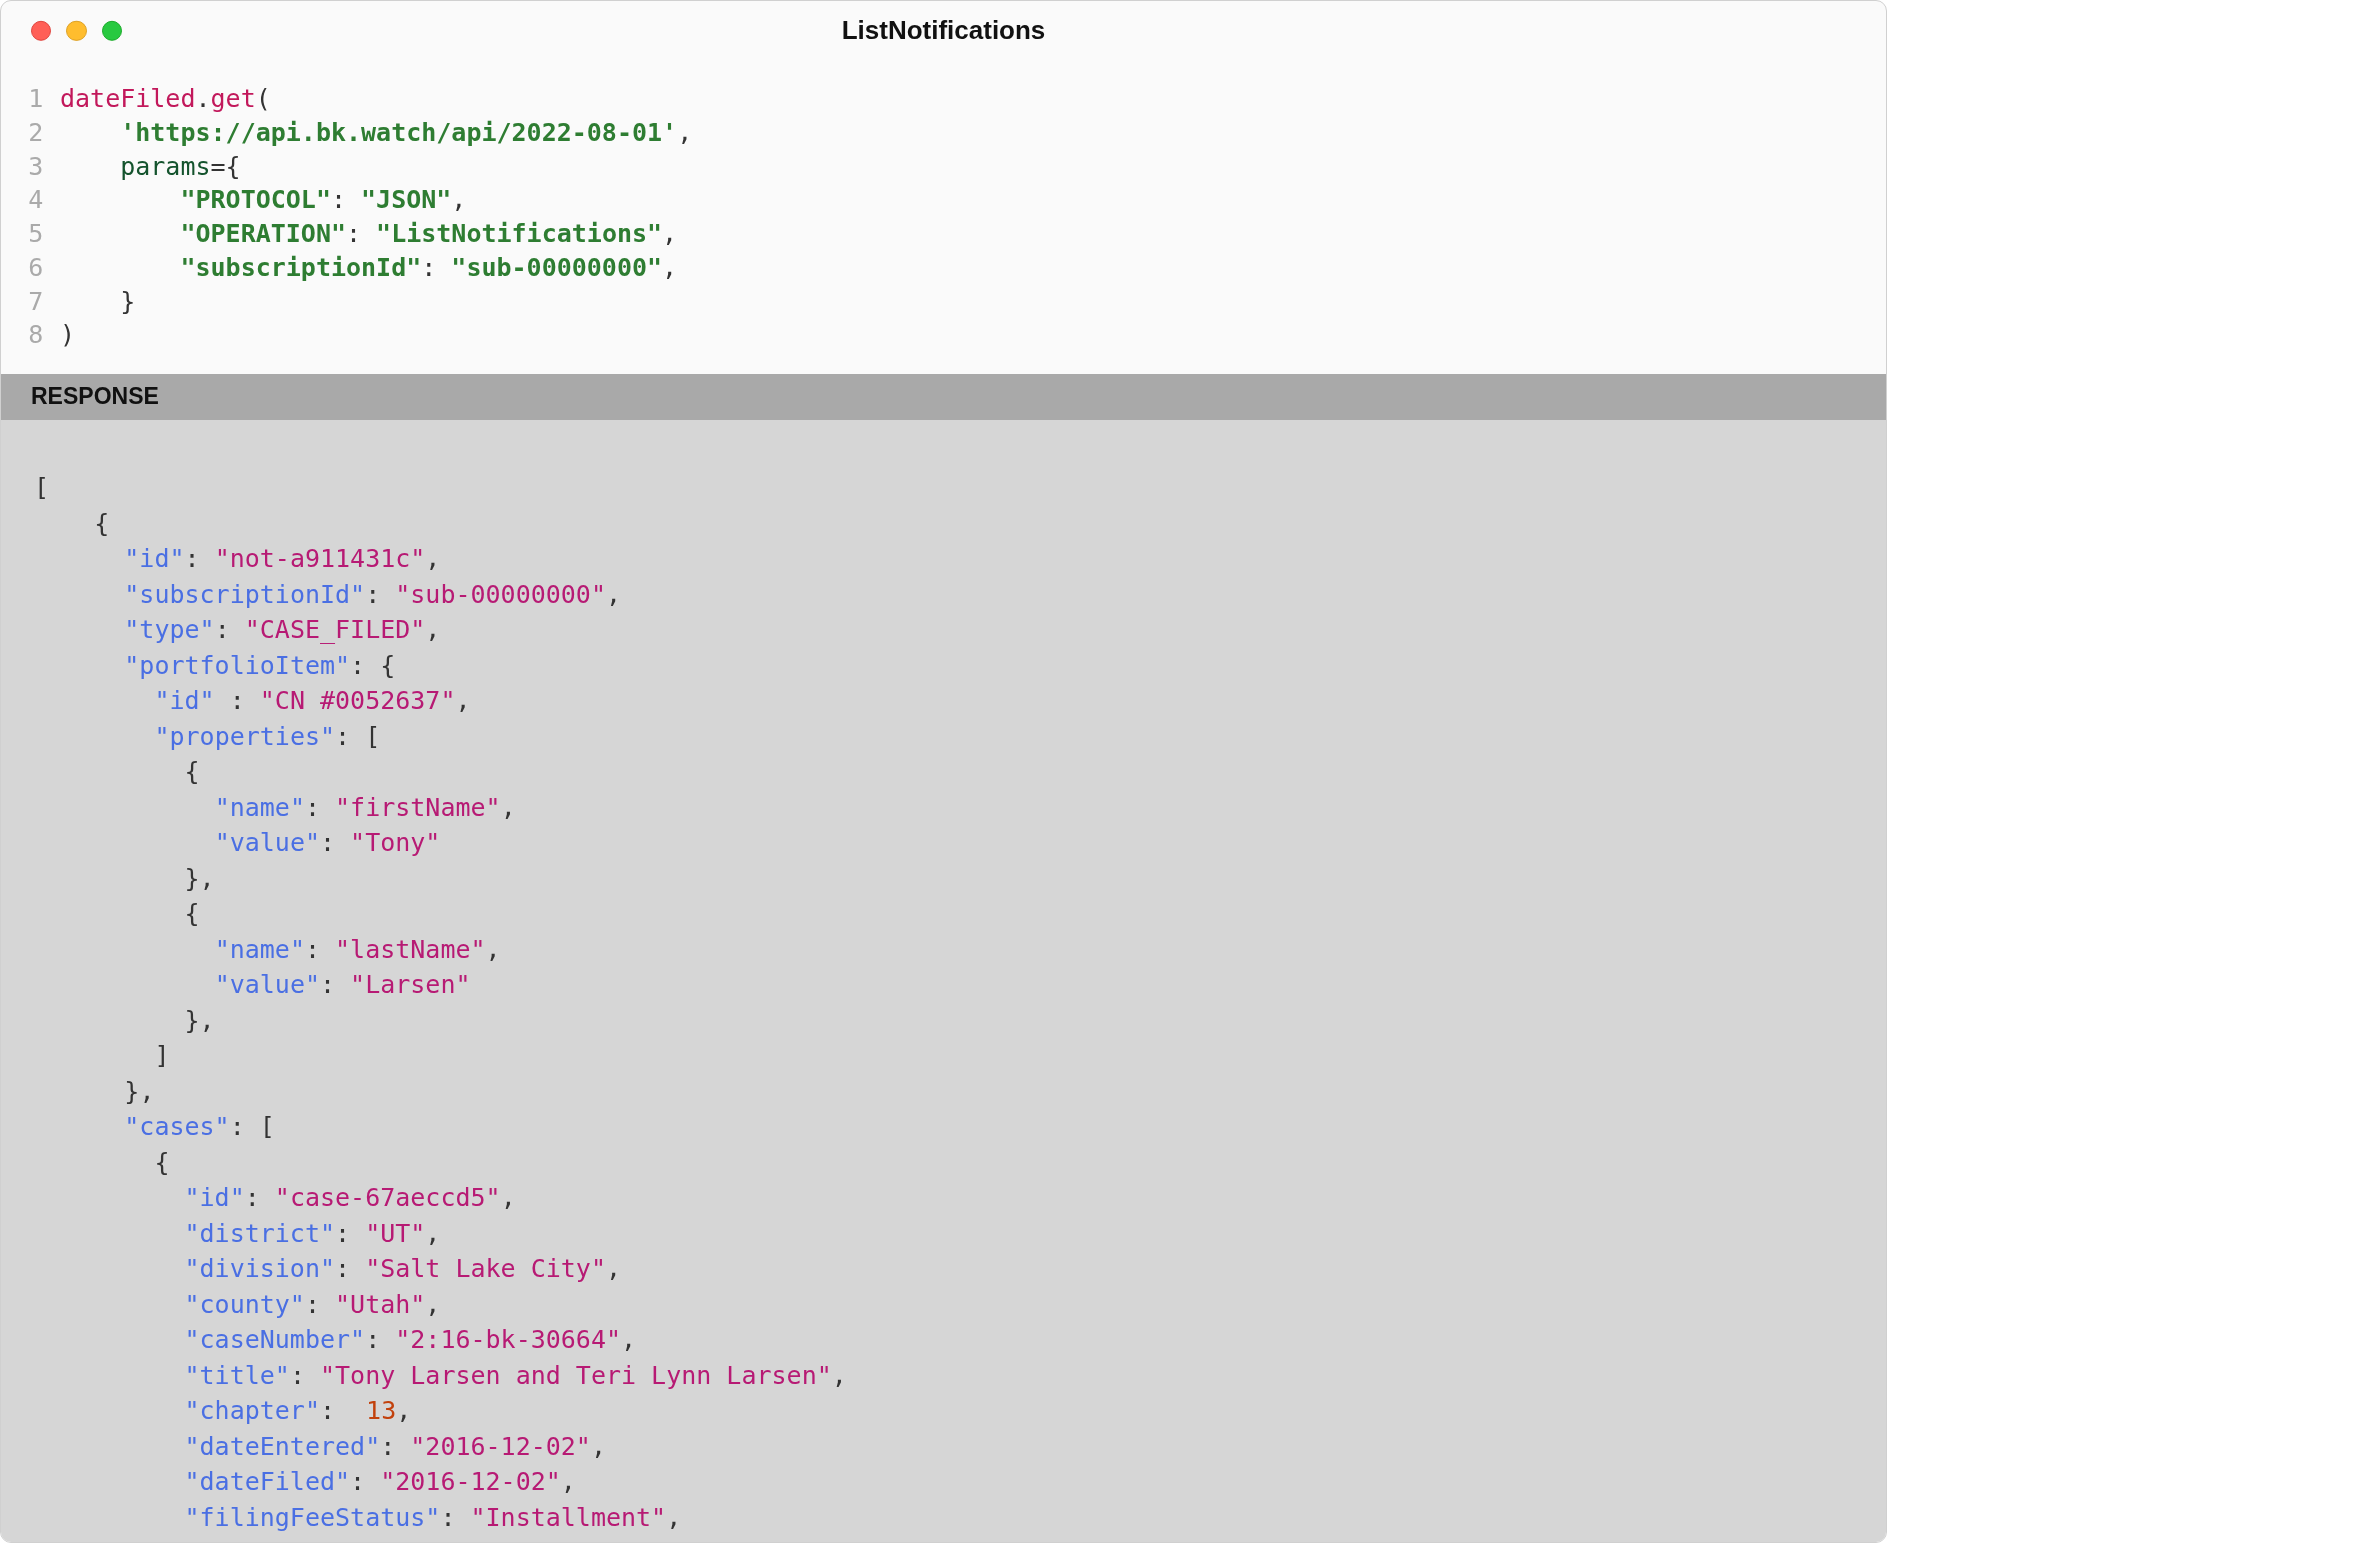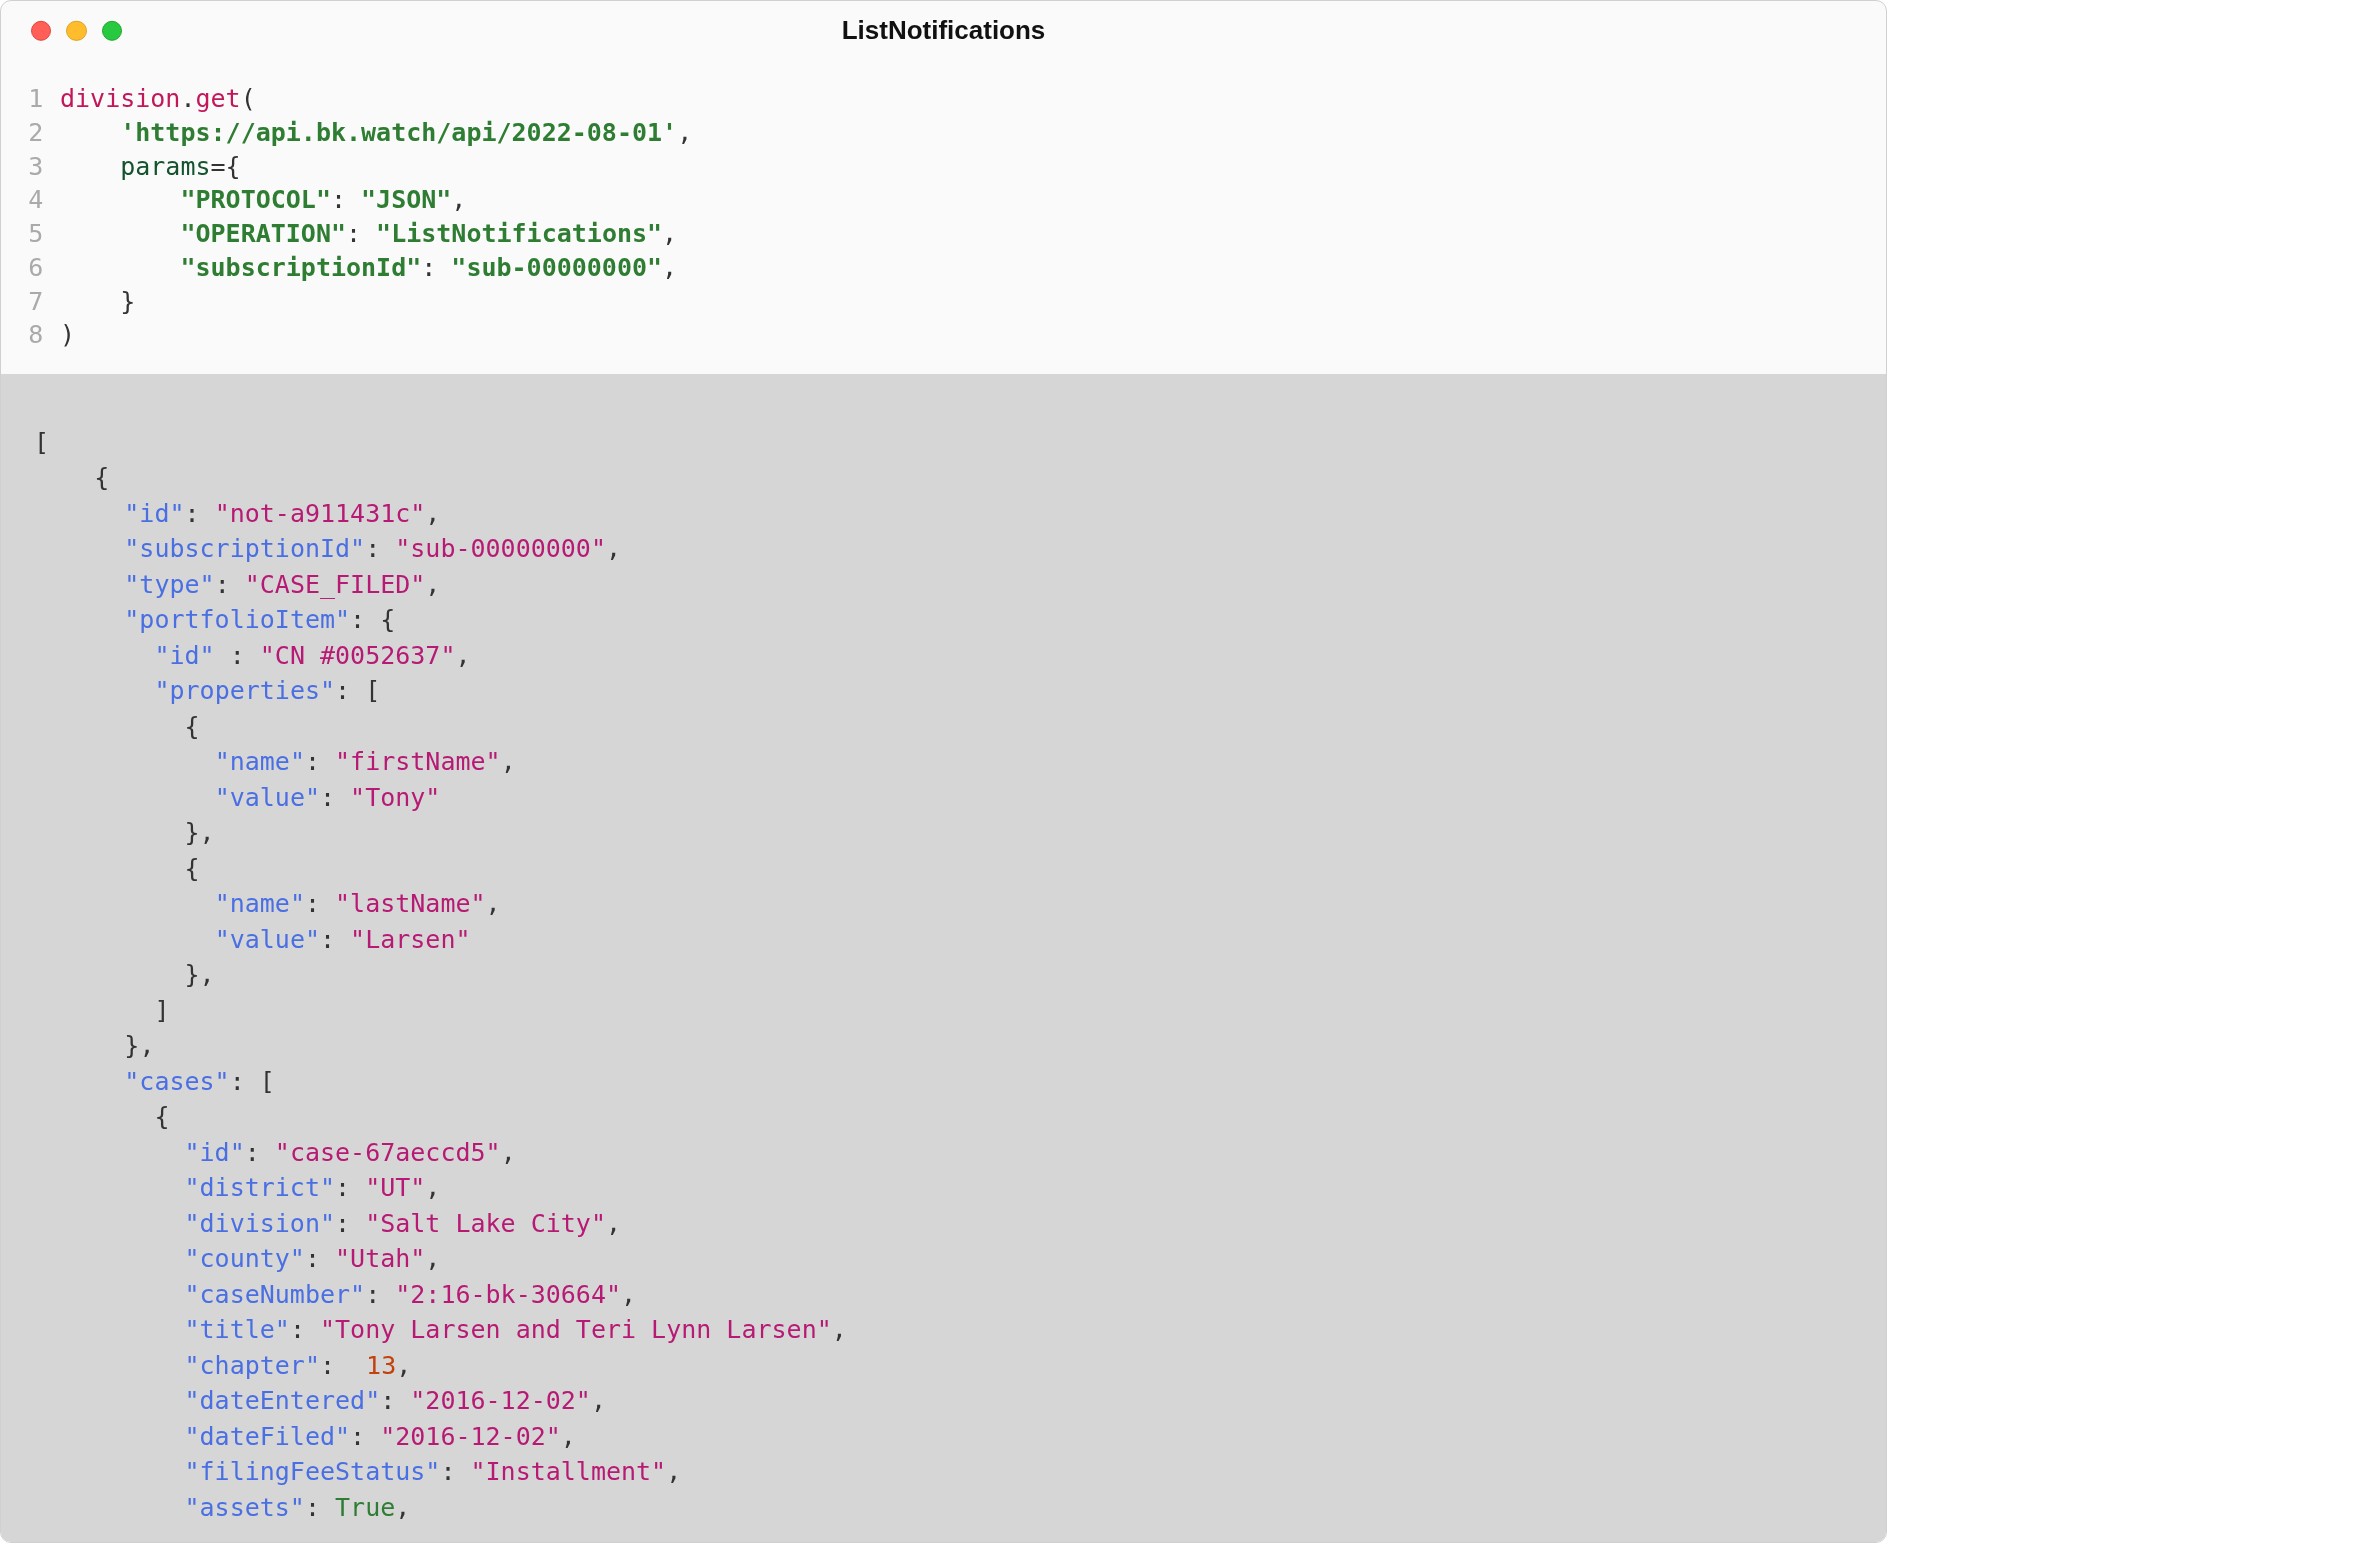--- a/index.html
+++ b/index.html
@@ -106,21 +106,21 @@
       <div class="traffic-light tl-red"></div>
       <div class="traffic-light tl-yellow"></div>
       <div class="traffic-light tl-green"></div>
     </div>
     <div class="title">ListNotifications</div>
   </div>
 
   <div class="code-area">
     <div class="code-line">
       <span class="gutter">1</span>
-      <span><span class="tok-requests">division</span><span class="tok-punct">.</span><span class="tok-requests">get</span><span class="tok-punct">(</span></span>
+      <span><span class="tok-requests">dateFiled</span><span class="tok-punct">.</span><span class="tok-requests">get</span><span class="tok-punct">(</span></span>
     </div>
     <div class="code-line">
       <span class="gutter">2</span>
       <span><span>    </span><span class="tok-str">'https://api.bk.watch/api/2022-08-01'</span><span class="tok-punct">,</span></span>
     </div>
     <div class="code-line">
       <span class="gutter">3</span>
       <span><span>    </span><span class="tok-kw">params</span><span class="tok-punct">=</span><span class="tok-punct">{</span></span>
     </div>
     <div class="code-line">
@@ -138,20 +138,21 @@
     <div class="code-line">
       <span class="gutter">7</span>
       <span><span>    </span><span class="tok-punct">}</span></span>
     </div>
     <div class="code-line">
       <span class="gutter">8</span>
       <span><span class="tok-punct">)</span></span>
     </div>
   </div>
 
+  <div class="response-bar">RESPONSE</div>
 
   <div class="response-area">
 <span class="jp">[</span>
     <span class="jp">{</span>
       <span class="jk">"id"</span><span class="jp">: </span><span class="jv-str">"not-a911431c"</span><span class="jp">,</span>
       <span class="jk">"subscriptionId"</span><span class="jp">: </span><span class="jv-str">"sub-00000000"</span><span class="jp">,</span>
       <span class="jk">"type"</span><span class="jp">: </span><span class="jv-str">"CASE_FILED"</span><span class="jp">,</span>
       <span class="jk">"portfolioItem"</span><span class="jp">: </span><span class="jp">{</span>
         <span class="jk">"id"</span><span class="jp"> : </span><span class="jv-str">"CN #0052637"</span><span class="jp">,</span>
         <span class="jk">"properties"</span><span class="jp">: </span><span class="jp">[</span>

